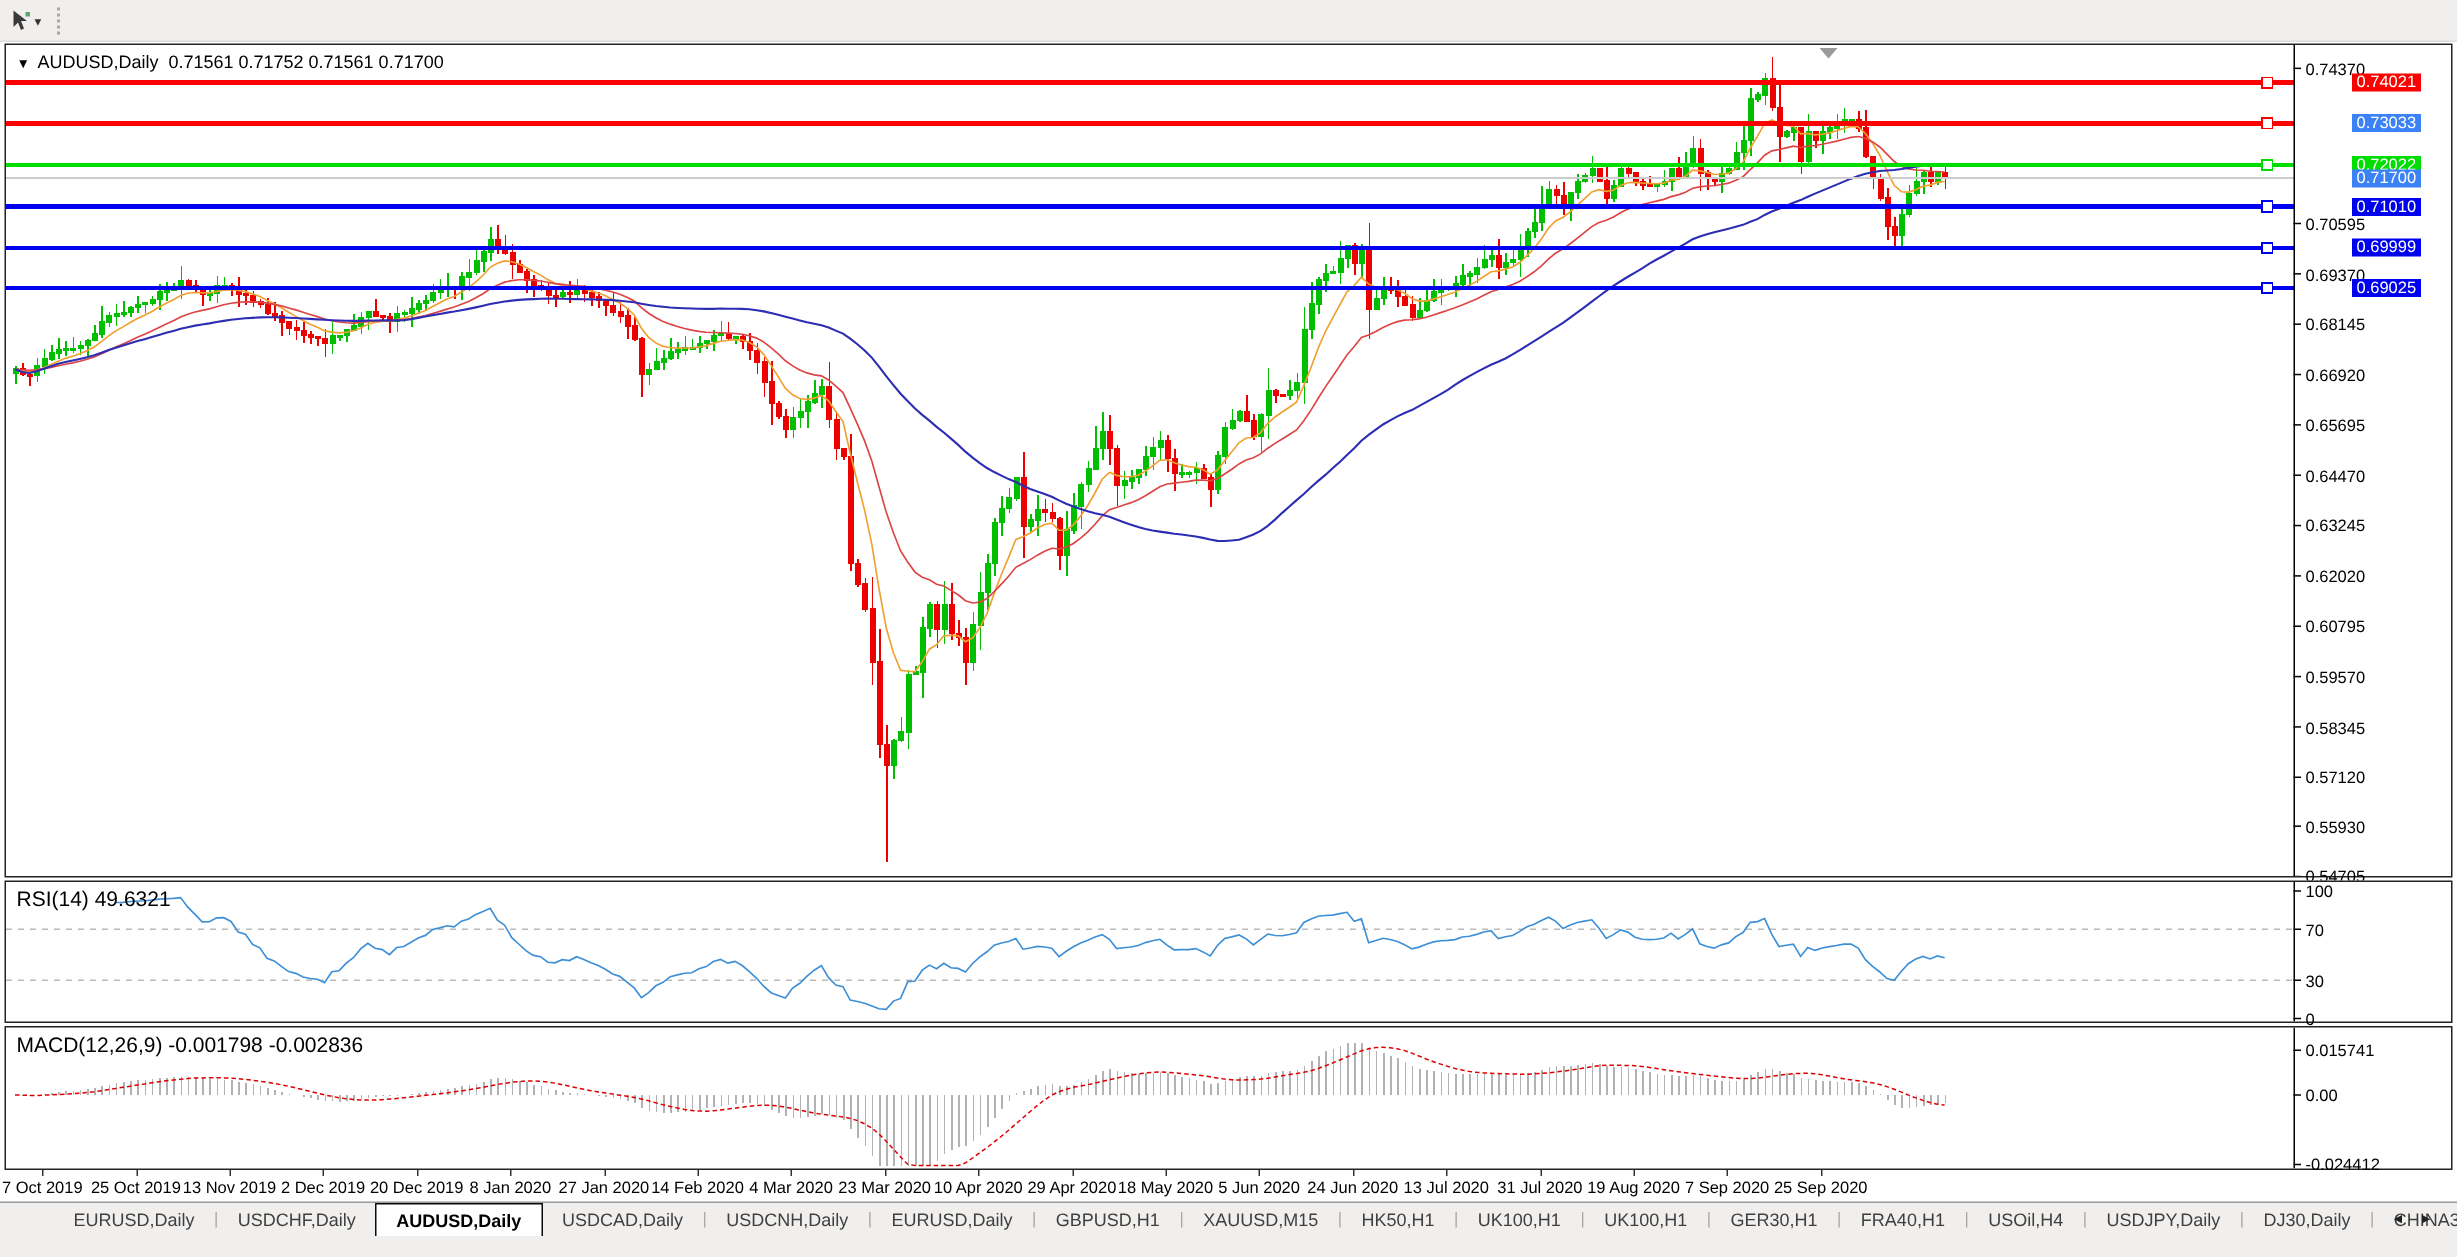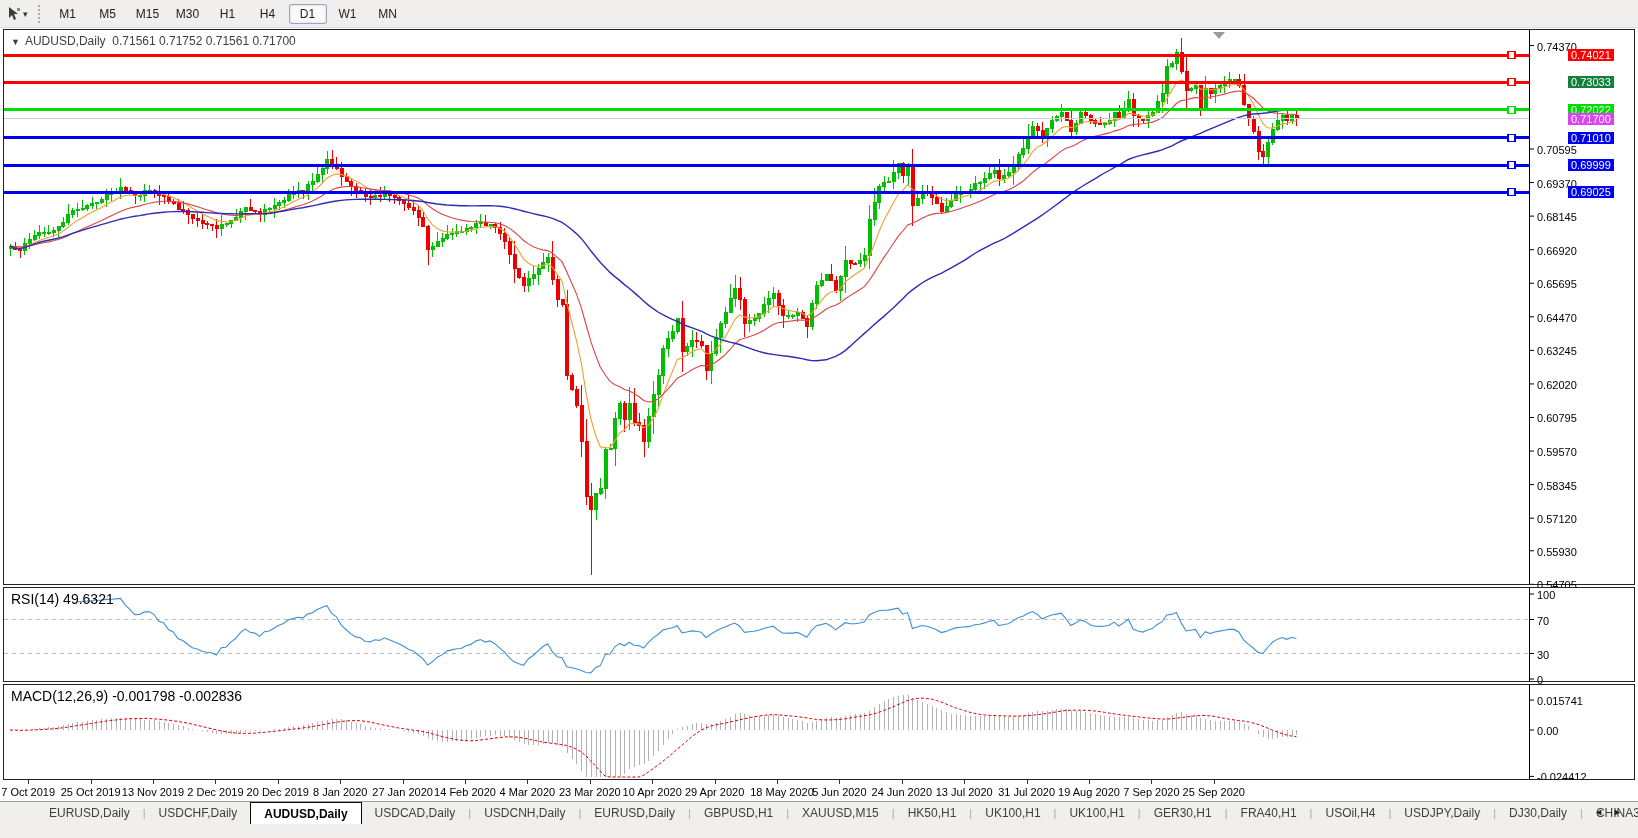--- a/index.html
+++ b/index.html
@@ -11,21 +11,21 @@
   .tool-icon svg{display:block}
   .caret{font-size:9px;color:#333;margin-left:2px}
   .grip{height:18px;border-left:2px dotted #a8a8a8;margin:0 8px 0 6px}
   .tfbtn{display:inline-block;min-width:24px;padding:2px 6px;margin:0 1px;font-size:12px;color:#222;
          text-align:center;border:1px solid transparent;border-radius:2px;cursor:default}
   .tfbtn.active{background:#fbfbfb;border-color:#96a8bd;box-shadow:inset 0 0 3px #c8d4e2}
   .panel{position:absolute;left:3px;width:1632px;background:#fff;border:1px solid #232323;box-sizing:border-box}
   #main-panel{top:29px;height:556px}
   #rsi-panel{top:587px;height:95px}
   #macd-panel{top:684px;height:96px}
-  .chart-title{position:absolute;left:7px;top:4px;font-size:12px;color:#404040;z-index:5}
+  .chart-title{position:absolute;left:7px;top:4px;font-size:12px;color:#000000;z-index:5}
   .chart-title .tri{font-size:9px;margin-right:5px}
   .ind-label{position:absolute;left:7px;top:3px;font-size:14px;color:#000;z-index:5}
   .tick-label{position:absolute;left:1533px;font-size:11px;color:#000;height:12px;line-height:12px;white-space:nowrap}
   .axis-box{position:absolute;left:1564px;font-size:11px;color:#fff;height:12px;line-height:12px;
             padding:0 3px;white-space:nowrap;z-index:4}
   .date-strip{position:absolute;left:3px;top:780px;width:1632px;height:21px;background:#fff}
   .date-label{position:absolute;top:6px;font-size:11px;color:#000;transform:translateX(-50%);white-space:nowrap}
   .date-tick{position:absolute;top:0;width:1px;height:4px;background:#333}
   .bottom-zone{position:absolute;left:0;top:801px;width:1638px;height:37px;background:#f0efee;border-top:1px solid #9a9a9a}
   .tabs{display:flex;height:22px;overflow:hidden;padding-left:36px;align-items:center}
@@ -42,21 +42,20 @@
   <div class="tool-group">
     <span class="tool-icon">
       <svg width="15" height="15" viewBox="0 0 15 15">
         <path d="M3,1 L3,12 L6,9 L8,14 L10,13 L8,8 L12,8 Z" fill="#3a3a3a"></path>
         <rect x="11" y="2" width="3" height="3" fill="#59a869"></rect>
       </svg>
     </span>
     <span class="caret">▾</span>
   </div>
   <div class="grip"></div>
-  <div id="tf-buttons"><span class="tfbtn">M1</span><span class="tfbtn">M5</span><span class="tfbtn">M15</span><span class="tfbtn">M30</span><span class="tfbtn">H1</span><span class="tfbtn">H4</span><span class="tfbtn active">D1</span><span class="tfbtn">W1</span><span class="tfbtn">MN</span></div>
 </div>
 
 <div class="panel" id="main-panel">
   <div class="chart-title">
     <span class="tri">▼</span><span>AUDUSD,Daily</span>&nbsp;&nbsp;<span>0.71561 0.71752 0.71561 0.71700</span>
   </div>
   <svg id="main-svg" width="1630" height="554">
       <g shape-rendering="crispEdges">
         <line x1="6.5" y1="214.19157306523357" x2="6.5" y2="225.82966808035764" stroke="#00bf00" stroke-width="1"></line>
         <rect x="5" y="216.12328767123284" width="3" height="2.7397260273972392" fill="#00bf00" stroke="#00bf00"></rect>
@@ -645,26 +644,26 @@
       <div class="tick-label" style="top: 281.808px;">0.64470</div>
       <div class="tick-label" style="top: 315.37px;">0.63245</div>
       <div class="tick-label" style="top: 348.932px;">0.62020</div>
       <div class="tick-label" style="top: 382.493px;">0.60795</div>
       <div class="tick-label" style="top: 416.055px;">0.59570</div>
       <div class="tick-label" style="top: 449.616px;">0.58345</div>
       <div class="tick-label" style="top: 483.178px;">0.57120</div>
       <div class="tick-label" style="top: 515.781px;">0.55930</div>
       <div class="tick-label" style="top: 549.342px;">0.54705</div>
       <div class="axis-box" style="top: 19.137px; background: rgb(253, 0, 0);">0.74021</div>
-      <div class="axis-box" style="top: 46.2055px; background: #15803d;">0.73033</div>
+      <div class="axis-box" style="top: 46.2055px; background: #3b82f6;">0.73033</div>
       <div class="axis-box" style="top: 73.9041px; background: rgb(0, 221, 0);">0.72022</div>
       <div class="axis-box" style="top: 101.63px; background: rgb(0, 0, 240);">0.71010</div>
       <div class="axis-box" style="top: 129.329px; background: rgb(0, 0, 240);">0.69999</div>
       <div class="axis-box" style="top: 156.014px; background: rgb(0, 0, 240);">0.69025</div>
-      <div class="axis-box" style="top: 82.726px; background: #d946ef;">0.71700</div>
+      <div class="axis-box" style="top: 82.726px; background: #3b82f6;">0.71700</div>
     </div>
 </div>
 
 <div class="panel" id="rsi-panel">
   <div class="ind-label">RSI(14) 49.6321</div>
   <svg id="rsi-svg" width="1630" height="93">
       <line x1="0" y1="31.5" x2="1525" y2="31.5" stroke="#bbbbbb" stroke-dasharray="4 4"></line>
       <line x1="0" y1="65.5" x2="1525" y2="65.5" stroke="#bbbbbb" stroke-dasharray="4 4"></line>
       <polyline points="73.2,13.7 78,13.6 82.8,13.0 87.6,12.7 92.39999999999999,12.5 97.2,12.1 102,11.4 106.8,11.2 111.6,10.9 116.39999999999999,10.4 121.19999999999999,16.8 126,21.6 130.8,26.6 135.6,26.5 140.4,23.9 145.2,23.8 150,26.3 154.79999999999998,33.4 159.6,34.8 164.4,41.6 169.2,43.9 174,50.8 178.79999999999998,52.6 183.6,56.3 188.4,59.7 193.2,60.9 198,63.3 202.79999999999998,64.3 207.6,64.8 212.4,67.1 217.2,59.8 222,59.2 226.79999999999998,54.1 231.6,50.5 236.39999999999998,44.6 241.2,40.9 246,44.2 250.79999999999998,45.1 255.6,48.4 260.4,43.7 265.2,43.0 270,40.2 274.8,37.3 279.59999999999997,35.6 284.4,31.7 289.2,30.6 294,29.2 298.8,29.9 303.59999999999997,26.1 308.4,24.7 313.2,21.6 318,19.6 322.8,17.5 327.59999999999997,25.4 332.4,28.8 337.2,37.1 342,41.5 346.8,45.9 351.59999999999997,48.9 356.4,49.8 361.2,53.5 366,53.9 370.8,51.8 375.59999999999997,52.4 380.4,49.8 385.2,51.7 390,53.8 394.8,55.7 399.59999999999997,58.2 404.4,61.3 409.2,62.9 414,66.8 418.8,70.6 423.59999999999997,77.1 428.4,73.8 433.2,69.2 438,66.9 442.8,63.1 447.59999999999997,61.9 452.4,60.8 457.2,60.5 462,57.8 466.79999999999995,56.4 471.59999999999997,53.0 476.4,51.6 481.2,54.1 486,52.9 490.79999999999995,55.7 495.59999999999997,59.8 500.4,64.2 505.2,69.6 510,73.8 514.8,75.7 519.6,77.3 524.4,70.7 529.1999999999999,67.5 534,62.8 538.8,58.8 543.6,55.7 548.4,63.8 553.1999999999999,68.7 558,69.8 562.8,78.7 567.6,79.7 572.4,80.8 577.1999999999999,82.6 582,84.5 586.8,84.9 591.6,79.4 596.4,77.6 601.1999999999999,66.4 606,66.0 610.8,58.8 615.6,55.4 620.4,57.8 625.1999999999999,54.2 630,57.2 634.8,57.6 639.6,60.0 644.4,54.3 649.1999999999999,49.9 654,46.5 658.8,42.1 663.6,40.7 668.4,39.7 673.1999999999999,37.7 678,44.8 682.8,44.0 687.6,42.9 692.4,43.3 697.1999999999999,44.2 702,49.7 706.8,46.2 711.6,43.2 716.4,40.7 721.1999999999999,38.9 726,36.7 730.8,35.1 735.6,38.2 740.4,44.4 745.1999999999999,43.8 750,43.3 754.8,42.3 759.6,40.4 764.4,39.2 769.1999999999999,38.2 774,42.1 778.8,45.2 783.6,45.1 788.4,45.1 793.1999999999999,44.4 798,46.6 802.8,49.3 807.6,42.3 812.4,37.7 817.1999999999999,36.6 822,35.3 826.8,37.9 831.6,41.9 836.4,38.2 841.1999999999999,34.7 846,35.7 850.8,35.8 855.6,35.0 860.4,33.8 865.1999999999999,27.0 870,24.6 874.8,22.8 879.6,22.3 884.4,22.1 889.1999999999999,21.1 894,20.2 898.8,26.2 903.6,24.6 908.4,40.5 913.1999999999999,39.0 918,37.5 922.8,38.3 927.5999999999999,39.7 932.4,41.8 937.1999999999999,44.6 942,43.4 946.8,41.5 951.5999999999999,39.9 956.4,39.2 961.1999999999999,38.9 966,38.4 970.8,36.7 975.5999999999999,36.2 980.4,34.9 985.1999999999999,33.3 990,32.4 994.8,37.7 999.5999999999999,36.5 1004.4,35.7 1009.1999999999999,32.9 1014,29.8 1018.8,28.2 1023.5999999999999,25.6 1028.4,23.5 1033.2,26.2 1038,31.0 1042.8,28.7 1047.6,27.0 1052.3999999999999,26.1 1057.2,25.2 1062,30.8 1066.8,37.6 1071.6,35.1 1076.3999999999999,31.9 1081.2,33.4 1086,36.8 1090.8,38.2 1095.6,38.4 1100.3999999999999,38.2 1105.2,37.3 1110,34.1 1114.8,38.0 1119.6,34.9 1124.3999999999999,31.2 1129.2,41.2 1134,43.0 1138.8,44.1 1143.6,41.9 1148.3999999999999,40.6 1153.2,36.4 1158,33.7 1162.8,26.9 1167.6,26.4 1172.3999999999999,24.4 1177.2,34.9 1182,43.0 1186.8,42.2 1191.6,41.4 1196.3999999999999,49.6 1201.2,43.7 1206,45.6 1210.8,44.0 1215.6,43.1 1220.3999999999999,42.3 1225.2,41.4 1230,41.4 1234.8,44.0 1239.6,51.8 1244.3999999999999,56.2 1249.2,60.0 1254,64.4 1258.8,65.5 1263.6,59.5 1268.3999999999999,54.3 1273.2,51.4 1278,49.6 1282.8,51.3 1287.6,49.3 1292.3999999999999,50.5" fill="none" stroke="#3d8fd6" stroke-width="1.1"></polyline>
       <line x1="1525.5" y1="0" x2="1525.5" y2="93" stroke="#000"></line>
@@ -987,21 +986,21 @@
     <div class="date-label" style="left: 462px;">14 Feb 2020</div>
     <div class="date-tick" style="left: 524.4px;"></div>
     <div class="date-label" style="left: 524.4px;">4 Mar 2020</div>
     <div class="date-tick" style="left: 586.8px;"></div>
     <div class="date-label" style="left: 586.8px;">23 Mar 2020</div>
     <div class="date-tick" style="left: 649.2px;"></div>
     <div class="date-label" style="left: 649.2px;">10 Apr 2020</div>
     <div class="date-tick" style="left: 711.6px;"></div>
     <div class="date-label" style="left: 711.6px;">29 Apr 2020</div>
     <div class="date-tick" style="left: 774px;"></div>
-    <div class="date-label" style="left: 774px; padding-left: 10px;">18 May 2020</div>
+    <div class="date-label" style="left: 774px;">18 May 2020</div>
     <div class="date-tick" style="left: 836.4px;"></div>
     <div class="date-label" style="left: 836.4px;">5 Jun 2020</div>
     <div class="date-tick" style="left: 898.8px;"></div>
     <div class="date-label" style="left: 898.8px;">24 Jun 2020</div>
     <div class="date-tick" style="left: 961.2px;"></div>
     <div class="date-label" style="left: 961.2px;">13 Jul 2020</div>
     <div class="date-tick" style="left: 1023.6px;"></div>
     <div class="date-label" style="left: 1023.6px; text-align: center;">31 Jul 2020</div>
     <div class="date-tick" style="left: 1086px;"></div>
     <div class="date-label" style="left: 1086px;">19 Aug 2020</div>

